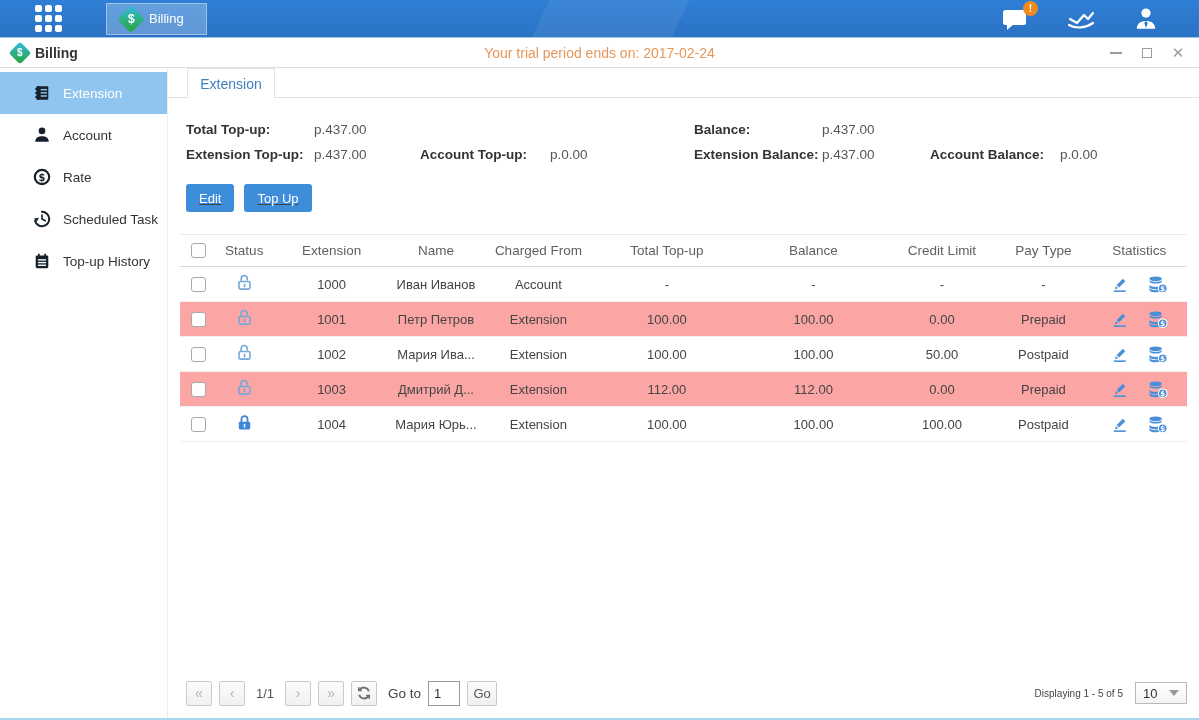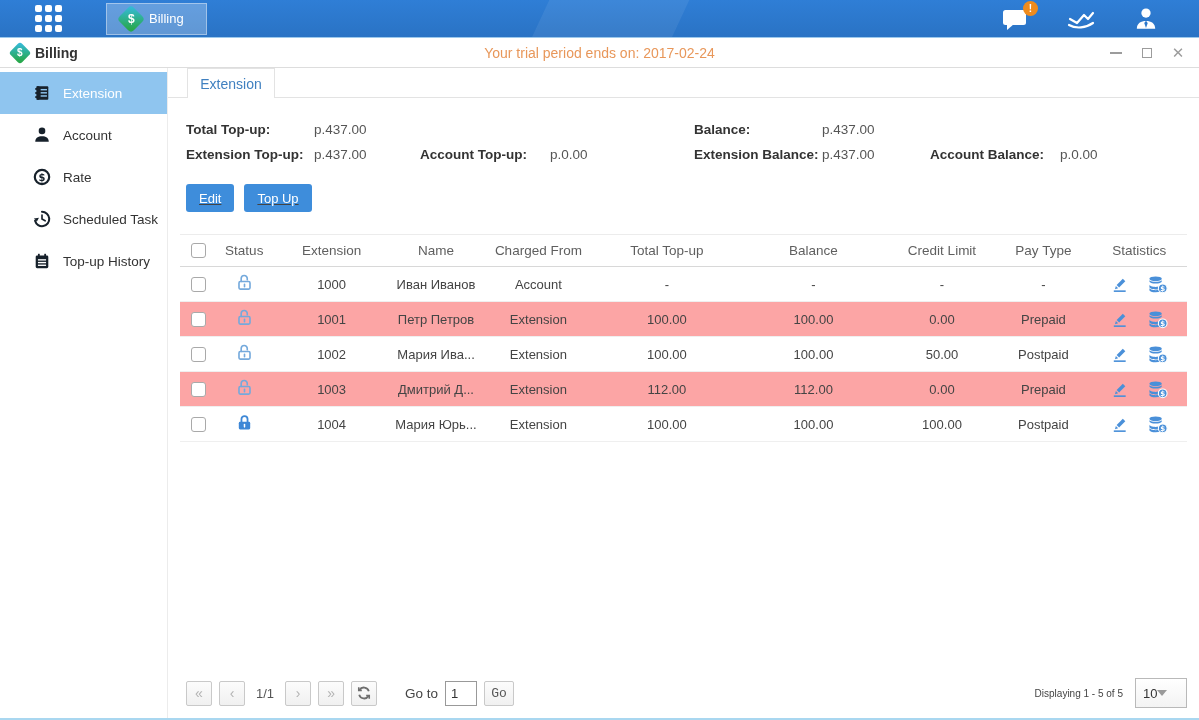--- a/index.html
+++ b/index.html
@@ -66,27 +66,27 @@
   .op-icons svg { cursor:pointer; }
   .status-icon { cursor:pointer; display:inline-flex; }
 
   .spacer { flex:1; }
 
   
   .footer { height:44px; display:flex; align-items:center; justify-content:space-between; padding:0 12px 6px 18px; flex:0 0 auto; }
   .pager { display:flex; align-items:center; gap:7px; }
   .pg-btn { width:26px; height:25px; background:linear-gradient(180deg,#fcfcfc,#f0f0f0); border:1px solid #c9c9c9; border-radius:2px; display:flex; align-items:center; justify-content:center; color:#b3b3b3; font-size:14px; cursor:pointer; }
   .pg-text { font-size:13px; color:#555; padding:0 4px; }
-  .goto-label { font-size:13.5px; color:#444; margin-left:21px; }
+  .goto-label { font-size:13.5px; color:#444; margin-left:4px; }
   .goto-input { width:32px; height:25px; border:1px solid #999; font-size:13px; text-align:left; padding-left:5px; font-family:inherit; color:#333; }
   .go-btn { min-width:30px; }
-  .go-btn span { color:#555; font-size:13px;font-family:Liberation Mono, monospace; }
+  .go-btn span { color:#555; font-size:13px; }
   .footer-right { display:flex; align-items:center; gap:12px; }
   .displaying { font-size:10px; color:#444; }
-  .page-size { width:52px; height:30px; border:1px solid #b9b9b9; background:linear-gradient(180deg,#fff,#f3f3f3); display:flex; align-items:center; padding:0 7px; font-size:13px; color:#333; cursor:pointer; }
+  .page-size { width:52px; height:22px; border:1px solid #b9b9b9; background:linear-gradient(180deg,#fff,#f3f3f3); display:flex; align-items:center; justify-content:space-between; padding:0 7px; font-size:13px; color:#333; cursor:pointer; }
   .caret { width:0; height:0; border-left:5px solid transparent; border-right:5px solid transparent; border-top:6px solid #9a9a9a; }
 </style>
 </head>
 <body>
 
 <div class="app">
 
   <div class="topbar">
     <div class="grid-icon">
       <i></i>

